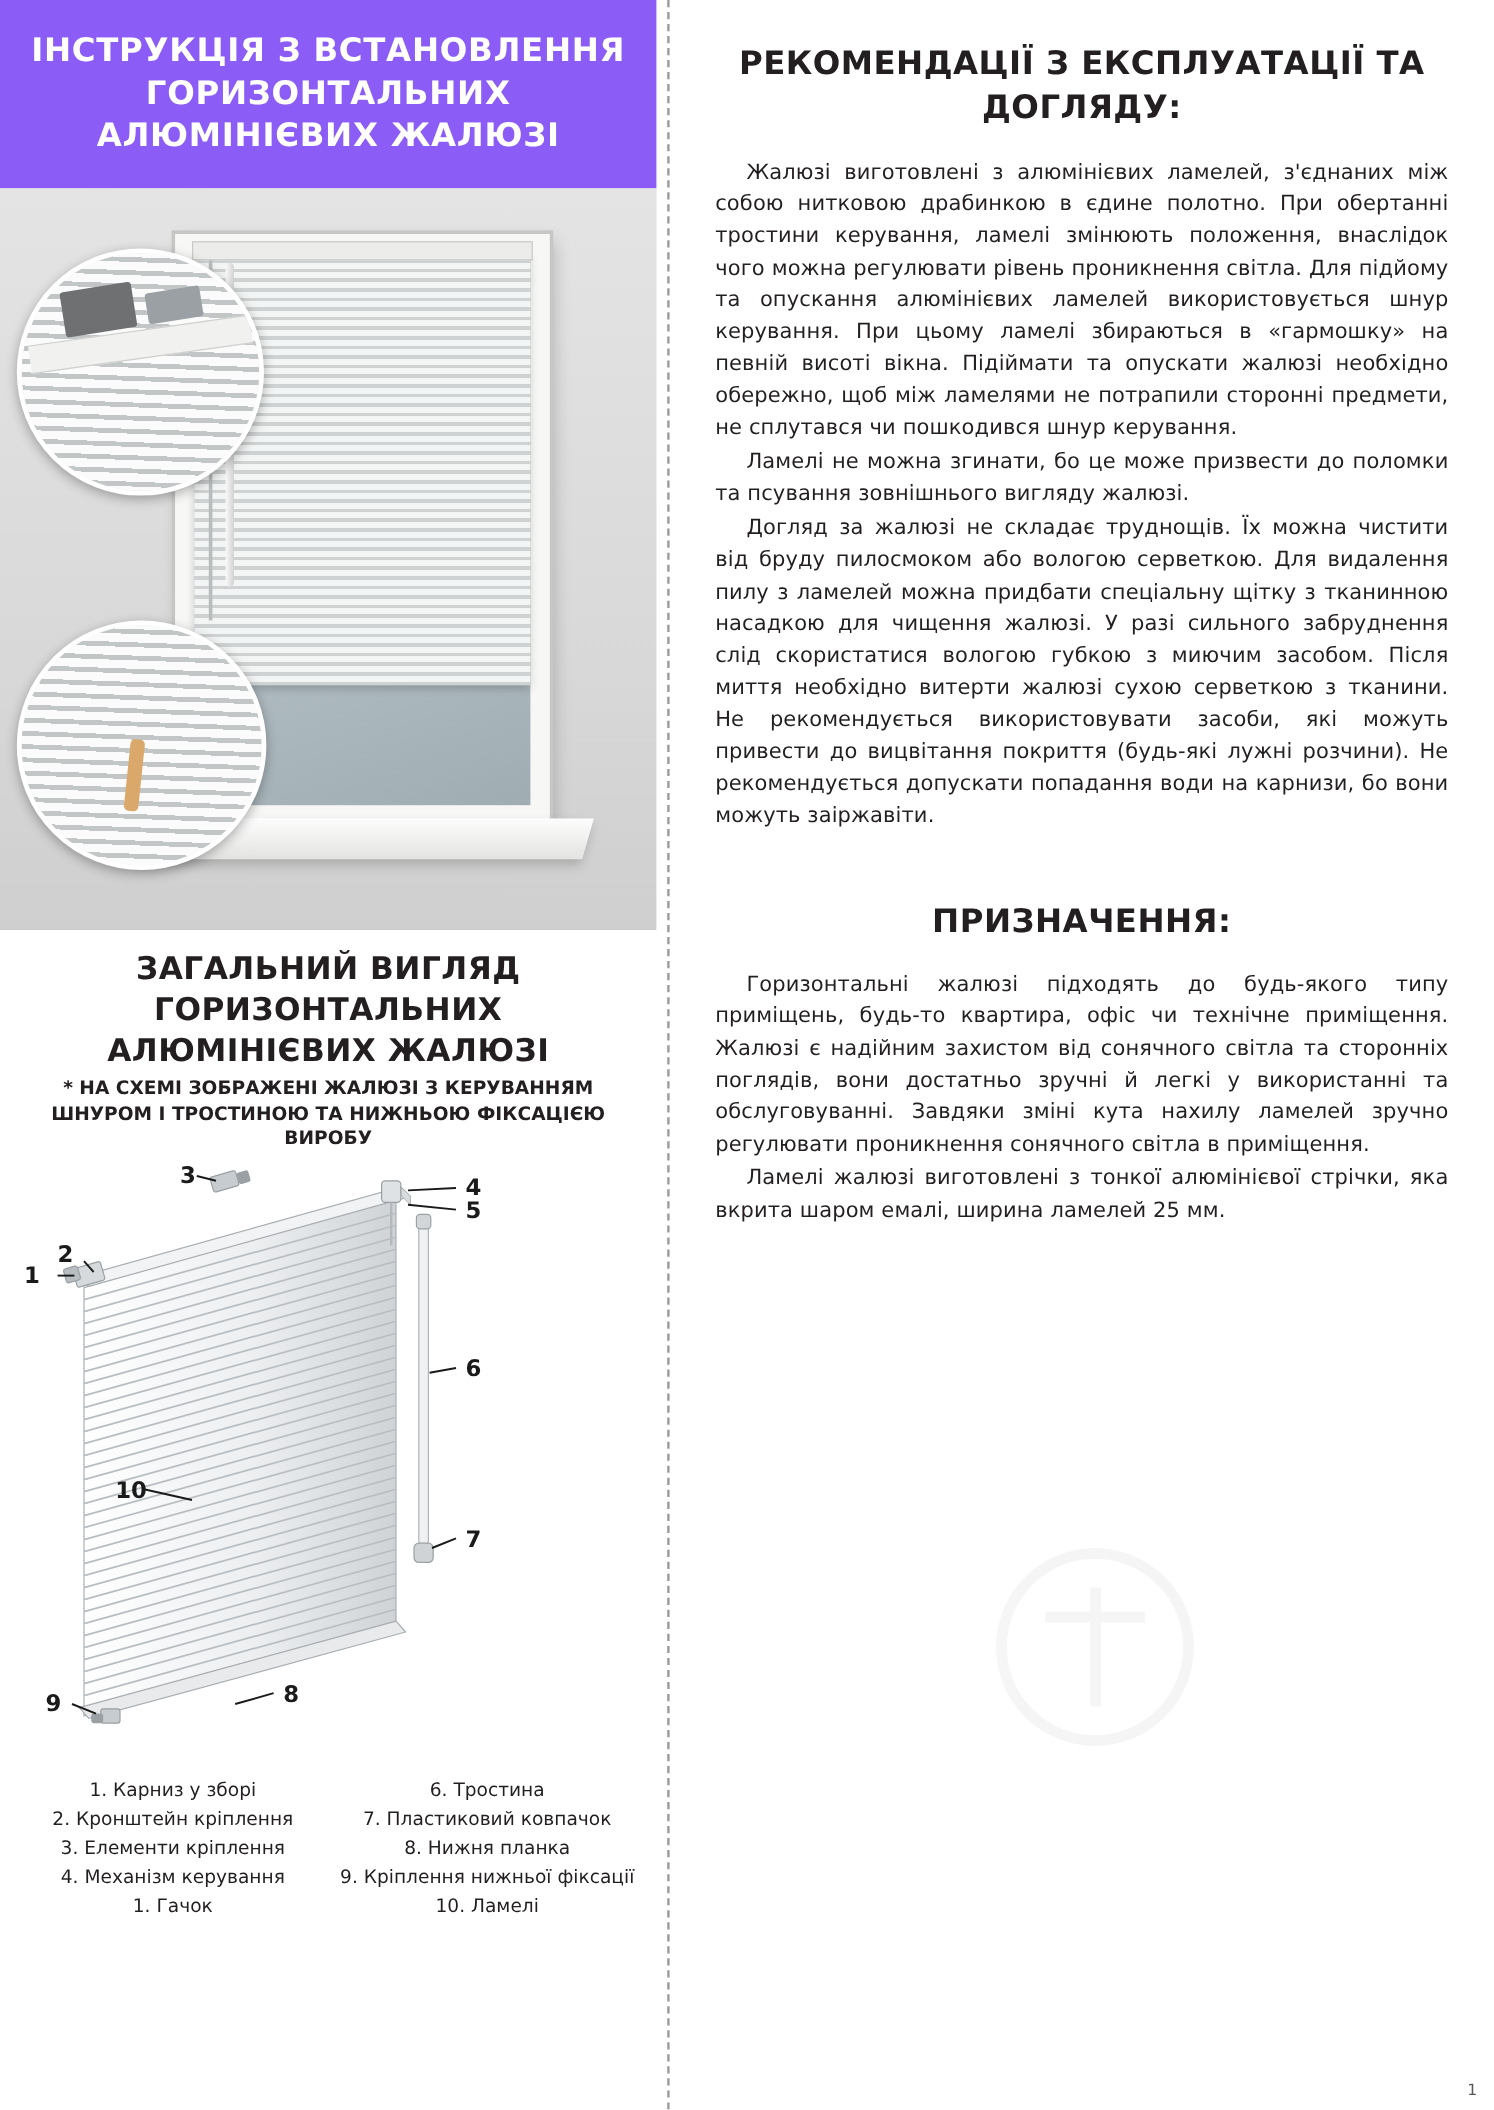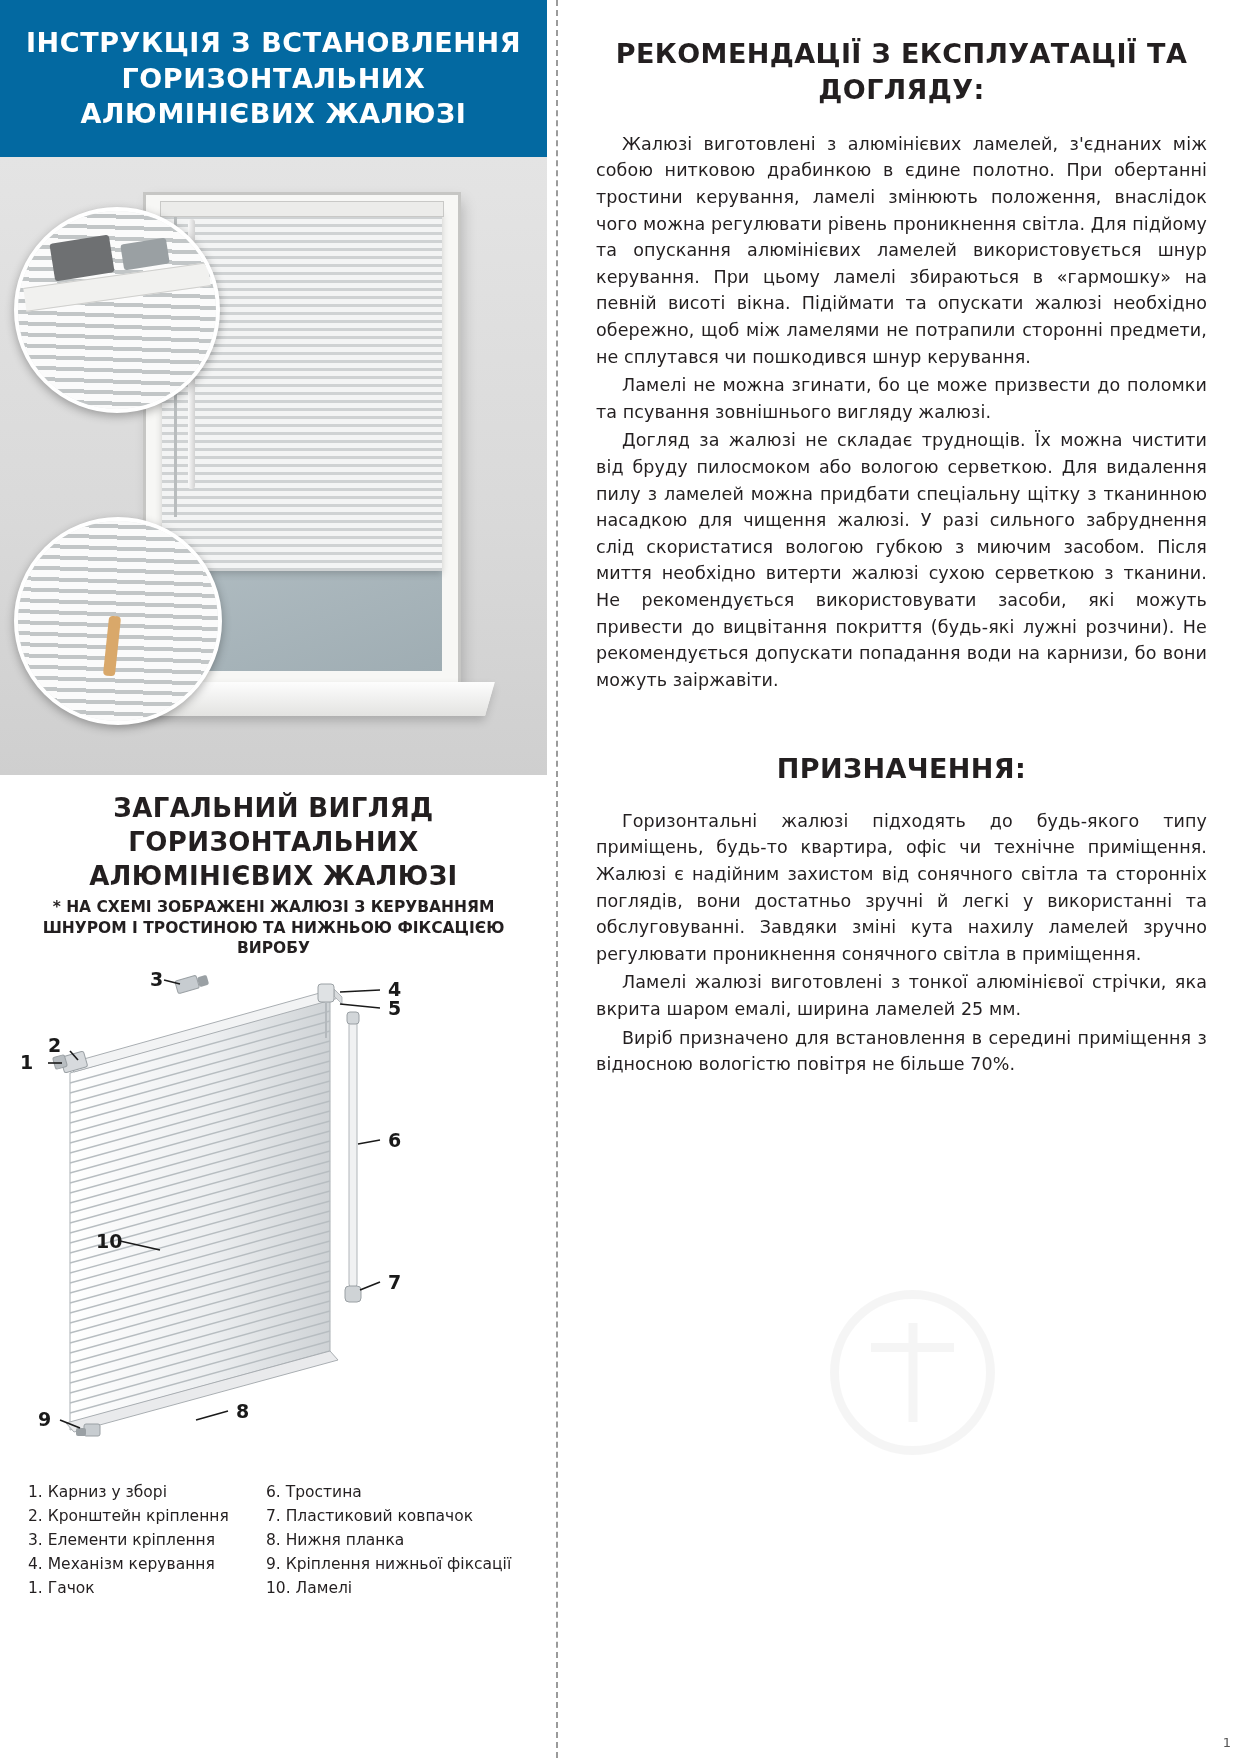--- a/index.html
+++ b/index.html
@@ -73,21 +73,21 @@
     height: 1758px;
     z-index: 2;
   }
 
   .grey-header {
     position: absolute;
     left: 0;
     top: 0;
     width: 547px;
     height: 157px;
-    background: #0369a1;
+    background: #8b5cf6;
     color: #ffffff;
     display: flex;
     align-items: center;
     justify-content: center;
     text-align: center;
     box-sizing: border-box;
     padding: 6px 18px;
   }
   .grey-header h1 {
     margin: 0;
@@ -289,20 +289,21 @@
     position: absolute;
     left: 28px;
     top: 1482px;
     width: 512px;
     display: grid;
     grid-template-columns: 232px 280px;
     column-gap: 6px;
     row-gap: 3px;
     font-size: 15.5px;
     line-height: 1.35;
+    text-align: center;
   }
   .legend div { white-space: nowrap; }
 
   
   .right-col {
     position: absolute;
     left: 570px;
     top: 0;
     width: 675px;
     height: 1758px;
@@ -535,17 +536,16 @@
     <p>Жалюзі виготовлені з алюмінієвих ламелей, з'єднаних між собою нитковою драбинкою в єдине полотно. При обертанні тростини керування, ламелі змінюють положення, внаслідок чого можна регулювати рівень проникнення світла. Для підйому та опускання алюмінієвих ламелей використовується шнур керування. При цьому ламелі збираються в «гармошку» на певній висоті вікна. Підіймати та опускати жалюзі необхідно обережно, щоб між ламелями не потрапили сторонні предмети, не сплутався чи пошкодився шнур керування.</p>
     <p>Ламелі не можна згинати, бо це може призвести до поломки та псування зовнішнього вигляду жалюзі.</p>
     <p>Догляд за жалюзі не складає труднощів. Їх можна чистити від бруду пилосмоком або вологою серветкою. Для видалення пилу з ламелей можна придбати спеціальну щітку з тканинною насадкою для чищення жалюзі. У разі сильного забруднення слід скористатися вологою губкою з миючим засобом. Після миття необхідно витерти жалюзі сухою серветкою з тканини. Не рекомендується використовувати засоби, які можуть привести до вицвітання покриття (будь-які лужні розчини). Не рекомендується допускати попадання води на карнизи, бо вони можуть заіржавіти.</p>
   </div>
 
   <h2 class="second">Призначення:</h2>
 
   <div class="body-text">
     <p>Горизонтальні жалюзі підходять до будь-якого типу приміщень, будь-то квартира, офіс чи технічне приміщення. Жалюзі є надійним захистом від сонячного світла та сторонніх поглядів, вони достатньо зручні й легкі у використанні та обслуговуванні. Завдяки зміні кута нахилу ламелей зручно регулювати проникнення сонячного світла в приміщення.</p>
     <p>Ламелі жалюзі виготовлені з тонкої алюмінієвої стрічки, яка вкрита шаром емалі, ширина ламелей 25 мм.</p>
-    <p>Виріб призначено для встановлення в середині приміщення з відносною вологістю повітря не більше 70%.</p>
   </div>
 </div>
 
 <div class="page-number">1</div>
 
 </body></html>

